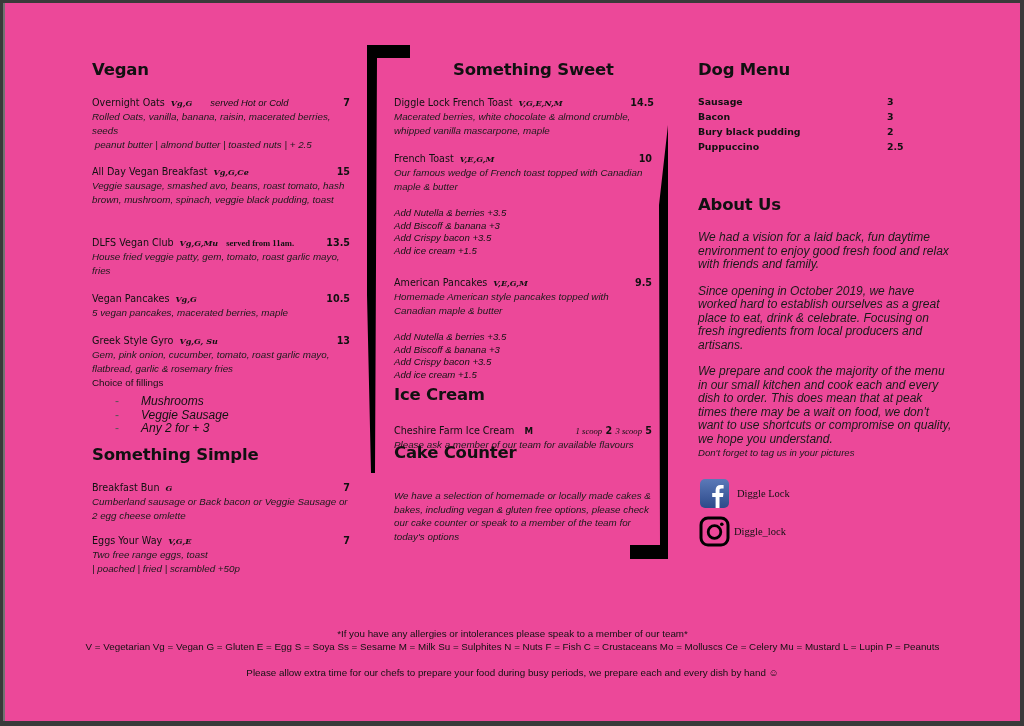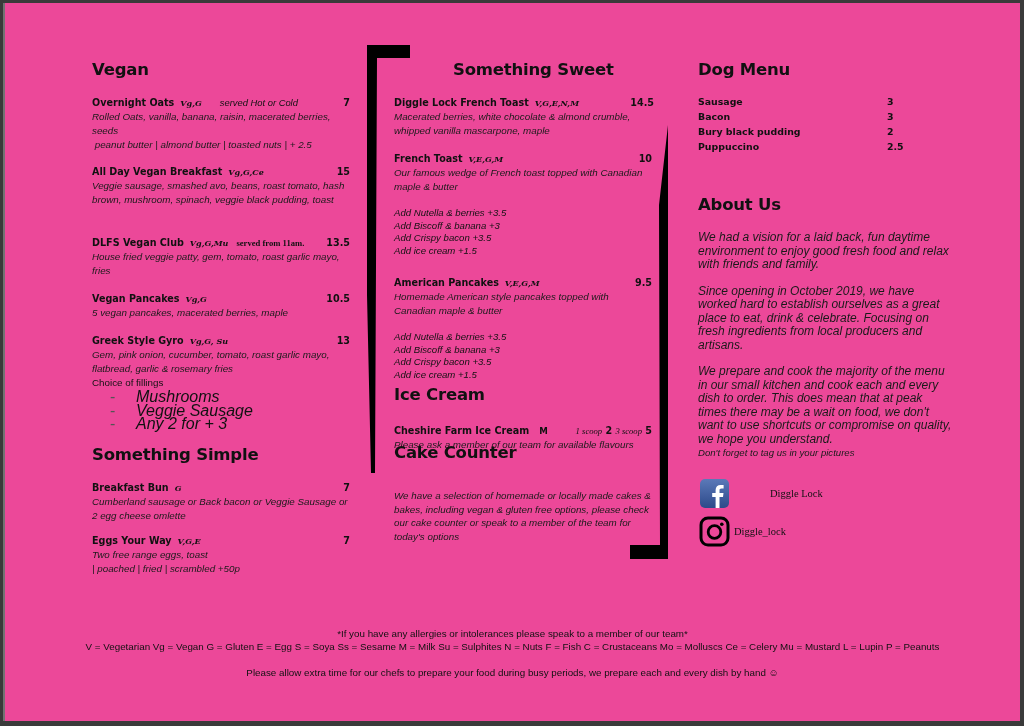--- a/index.html
+++ b/index.html
@@ -15,28 +15,28 @@
     background:#ec4899;
     border-left:2px solid #737373;
   }
   .abs { position:absolute; }
   h2.sec {
     margin:0; font-family:"DejaVu Sans", sans-serif; font-weight:bold;
     font-size:16.5px; color:#111; letter-spacing:-0.2px;
   }
   .item { position:absolute; width:258px; font-size:10px; line-height:14.2px; }
   .item .row { position:relative; height:14px; white-space:nowrap; }
-  .item .name { font-family:"DejaVu Sans", sans-serif; font-weight:bold; font-size:9.6px; }
+  .item .name { font-family:"DejaVu Sans", sans-serif; font-weight:normal; font-size:9.6px; }
   .item .tags { font-family:"DejaVu Serif", serif; font-style:italic; font-weight:bold; font-size:8px; margin-left:6px; }
   .item .note { font-style:italic; font-size:9.4px; margin-left:18px; }
   .item .note-small { font-family:"Liberation Serif", serif; font-weight:bold; font-size:8.6px; margin-left:8px; }
   .item .price { position:absolute; right:0; top:0; font-family:"DejaVu Sans", sans-serif; font-weight:bold; font-size:9.6px; }
   .desc { font-style:italic; font-size:9.8px; line-height:14.2px; color:#1a1a1a; }
   .plain { font-size:9.8px; line-height:14px; }
-  .bullets { margin:0; padding:0; list-style:none; font-style:italic; font-size:16px; line-height:13.5px; }
+  .bullets { margin:5px; padding:0; list-style:none; font-style:italic; font-size:12px; line-height:13.5px; }
   .bullets li { position:relative; padding-left:44px; }
   .bullets li::before { content:"-"; position:absolute; left:18px; font-style:normal; color:#555; }
   .addons { font-style:italic; font-size:9.6px; line-height:12.4px; }
   .scoop-lbl { font-family:"Liberation Serif", serif; font-style:italic; font-size:8.6px; font-weight:normal; }
   .dog { position:absolute; left:693px; top:93px; width:230px; }
   .dog .drow { position:relative; height:15px; font-family:"DejaVu Sans", sans-serif; font-weight:bold; font-size:9.4px; }
   .dog .dprice { position:absolute; left:189px; top:0; }
   .about p { margin:0 11px 13px 0; font-style:italic; font-size:12px; line-height:13.5px; color:#1a1a1a; }
   .social-row { position:absolute; display:flex; align-items:center; }
   .social-label { font-family:"Liberation Serif", serif; font-size:10.5px; margin-left:8px; }
@@ -157,21 +157,21 @@
   </div>
 
   <h2 class="sec abs" style="left:693px; top:192px;">About Us</h2>
   <div class="about abs" style="left:693px; top:228px; width:265px;">
     <p>We had a vision for a laid back, fun daytime environment to enjoy good fresh food and relax with friends and family.</p>
     <p>Since opening in October 2019, we have worked hard to establish ourselves as a great place to eat, drink &amp; celebrate. Focusing on fresh ingredients from local producers and artisans.</p>
     <p>We prepare and cook the majority of the menu in our small kitchen and cook each and every dish to order. This does mean that at peak times there may be a wait on food, we don't want to use shortcuts or compromise on quality, we hope you understand.</p>
   </div>
   <div class="desc abs" style="left:693px; top:443px; font-size:9.6px;">Don't forget to tag us in your pictures</div>
 
-  <div class="social-row" style="left:695px; top:476px;gap:33px;">
+  <div class="social-row" style="left:695px; top:476px;">
     <svg width="29" height="29" viewBox="0 0 29 29">
       <defs>
           <linearGradient id="fbg" x1="0" y1="0" x2="0" y2="1">
             <stop offset="0" stop-color="#5b79b8"></stop>
             <stop offset="1" stop-color="#2d4a8a"></stop>
           </linearGradient>
         </defs>
       <rect x="0" y="0" width="29" height="29" rx="5" fill="url(#fbg)"></rect>
       <path d="M19.5 29 V18 H23 L23.5 14 H19.5 V11.5 C19.5 10.3 19.9 9.6 21.5 9.6 H23.6 V6.1 C23.2 6 22 5.9 20.6 5.9 C17.6 5.9 15.6 7.7 15.6 11 V14 H12.2 V18 H15.6 V29 Z" fill="#fff"></path>
     </svg>

